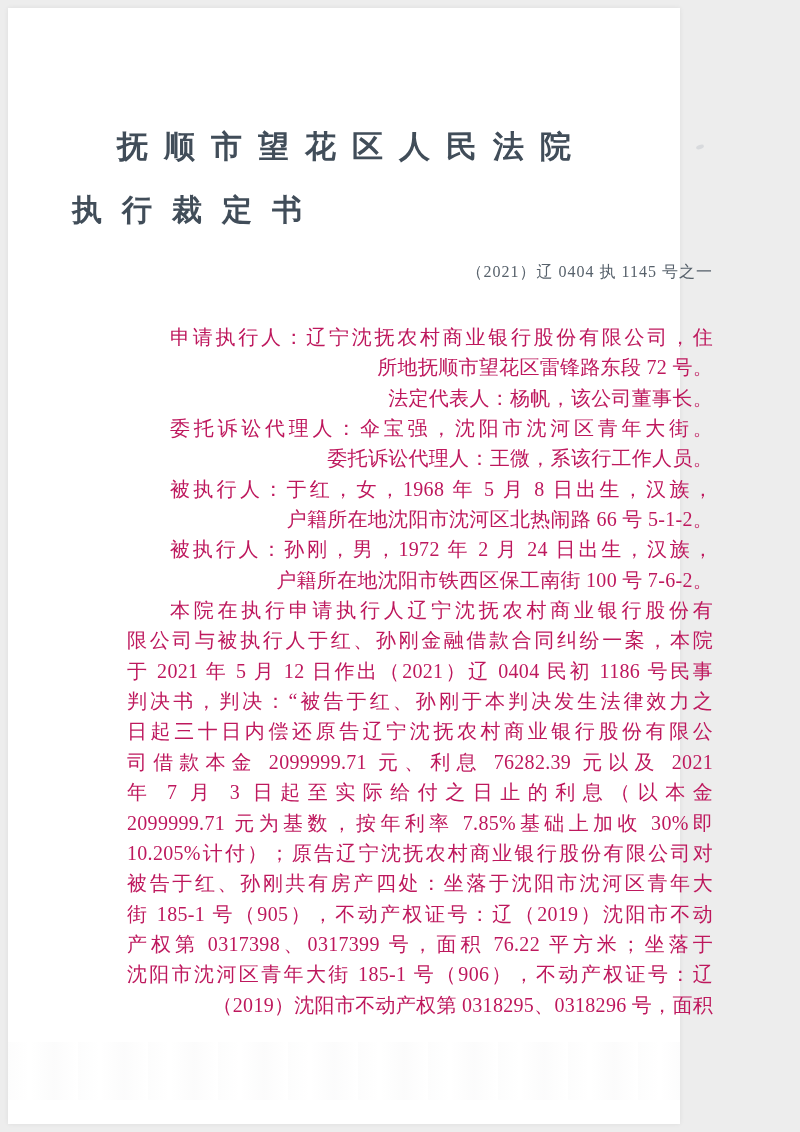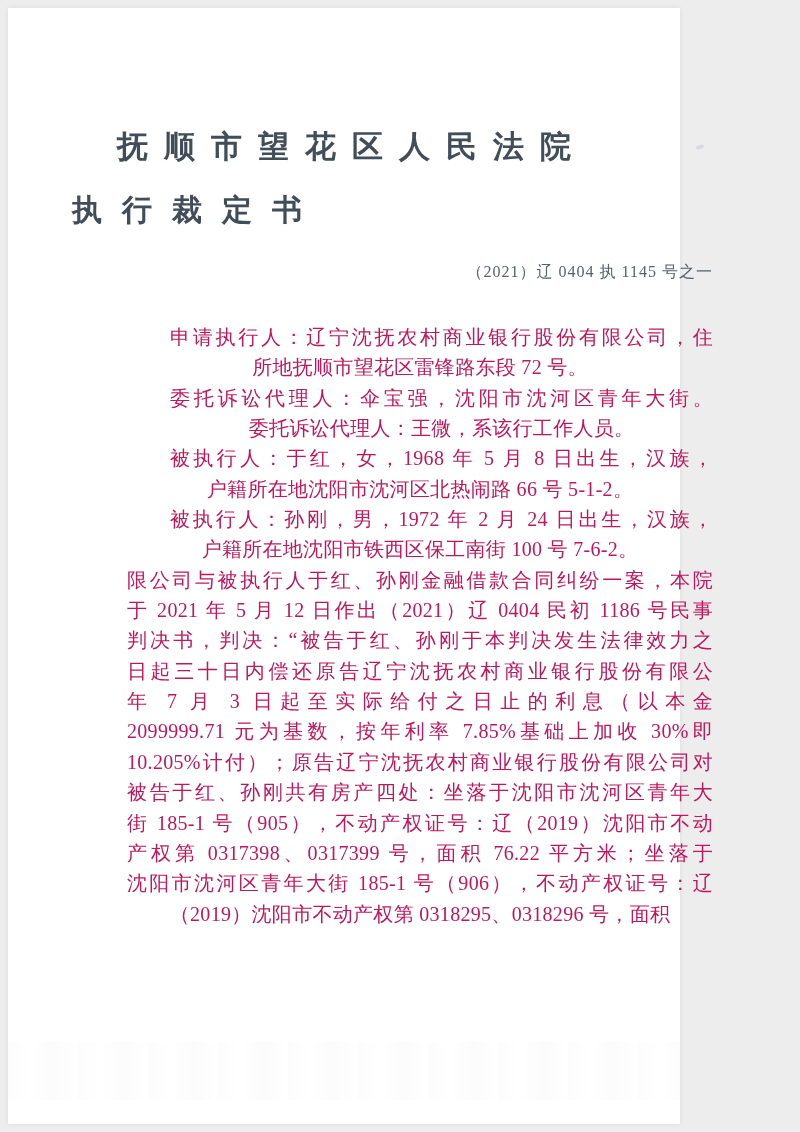--- a/index.html
+++ b/index.html
@@ -77,21 +77,21 @@
     position: absolute;
     top: 314px;
     left: 0;
     width: 100%;
     font-size: 20px;
     color: #be185d;
   }
   .bline {
     height: 30.35px;
     line-height: 30.35px;
-    text-align: center;
+    text-align: right;
     letter-spacing: 0.3px;
     white-space: nowrap;
   }
   .bline.fill {
     white-space: normal;
     text-align: justify;
     text-align-last: justify;
   }
   .bline.indent {
     text-indent: 43px;
@@ -133,30 +133,33 @@
     <div class="doc-type">执行裁定书</div>
 
     <span class="scan-artifact"></span>
 
     <div class="text-block">
       <div class="case-number">（2021）辽 0404 执 1145 号之一</div>
 
       <div class="body-lines">
           <div class="bline indent fill">申请执行人：辽宁沈抚农村商业银行股份有限公司，住</div>
           <div class="bline">所地抚顺市望花区雷锋路东段 72 号。</div>
+          <div class="bline indent">法定代表人：杨帆，该公司董事长。</div>
           <div class="bline indent fill">委托诉讼代理人：伞宝强，沈阳市沈河区青年大街。</div>
           <div class="bline indent">委托诉讼代理人：王微，系该行工作人员。</div>
           <div class="bline indent fill">被执行人：于红，女，1968 年 5 月 8 日出生，汉族，</div>
           <div class="bline">户籍所在地沈阳市沈河区北热闹路 66 号 5-1-2。</div>
           <div class="bline indent fill">被执行人：孙刚，男，1972 年 2 月 24 日出生，汉族，</div>
           <div class="bline">户籍所在地沈阳市铁西区保工南街 100 号 7-6-2。</div>
+          <div class="bline indent fill">本院在执行申请执行人辽宁沈抚农村商业银行股份有</div>
           <div class="bline fill">限公司与被执行人于红、孙刚金融借款合同纠纷一案，本院</div>
           <div class="bline fill">于 2021 年 5 月 12 日作出（2021）辽 0404 民初 1186 号民事</div>
           <div class="bline fill">判决书，判决：“被告于红、孙刚于本判决发生法律效力之</div>
           <div class="bline fill">日起三十日内偿还原告辽宁沈抚农村商业银行股份有限公</div>
+          <div class="bline fill">司借款本金 2099999.71 元、利息 76282.39 元以及 2021</div>
           <div class="bline fill">年 7 月 3 日起至实际给付之日止的利息（以本金</div>
           <div class="bline fill">2099999.71 元为基数，按年利率 7.85%基础上加收 30%即</div>
           <div class="bline fill">10.205%计付）；原告辽宁沈抚农村商业银行股份有限公司对</div>
           <div class="bline fill">被告于红、孙刚共有房产四处：坐落于沈阳市沈河区青年大</div>
           <div class="bline fill">街 185-1 号（905），不动产权证号：辽（2019）沈阳市不动</div>
           <div class="bline fill">产权第 0317398、0317399 号，面积 76.22 平方米；坐落于</div>
           <div class="bline fill">沈阳市沈河区青年大街 185-1 号（906），不动产权证号：辽</div>
           <div class="bline">（2019）沈阳市不动产权第 0318295、0318296 号，面积</div>
         </div>
     </div>

